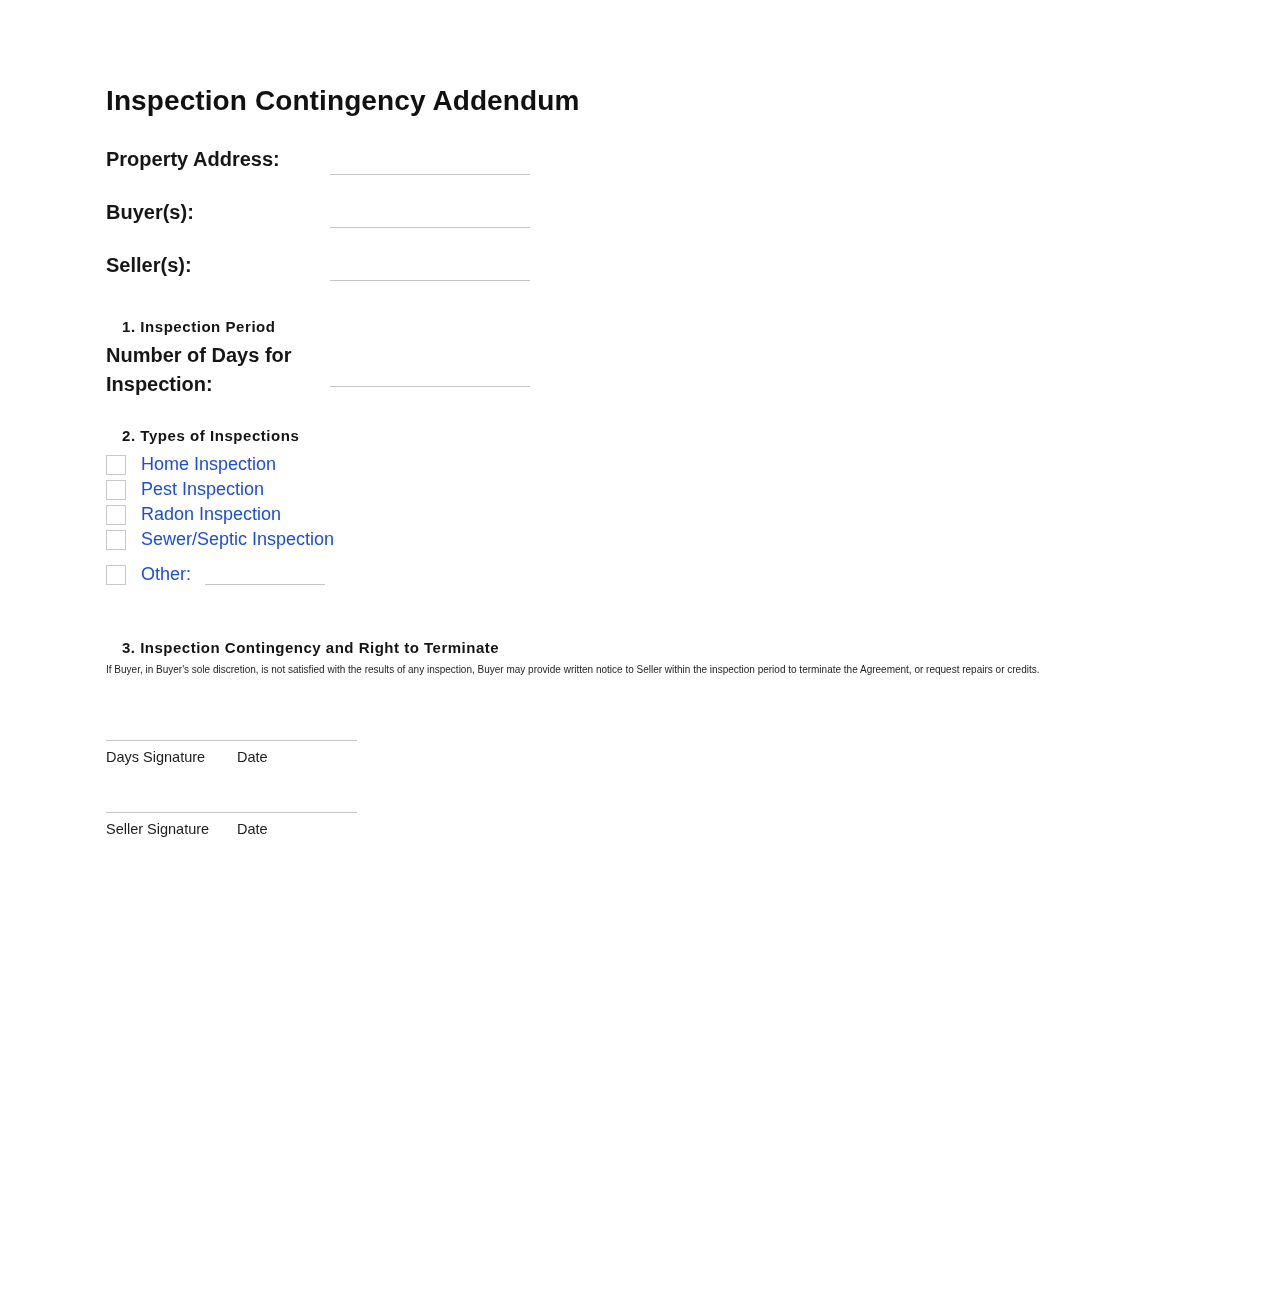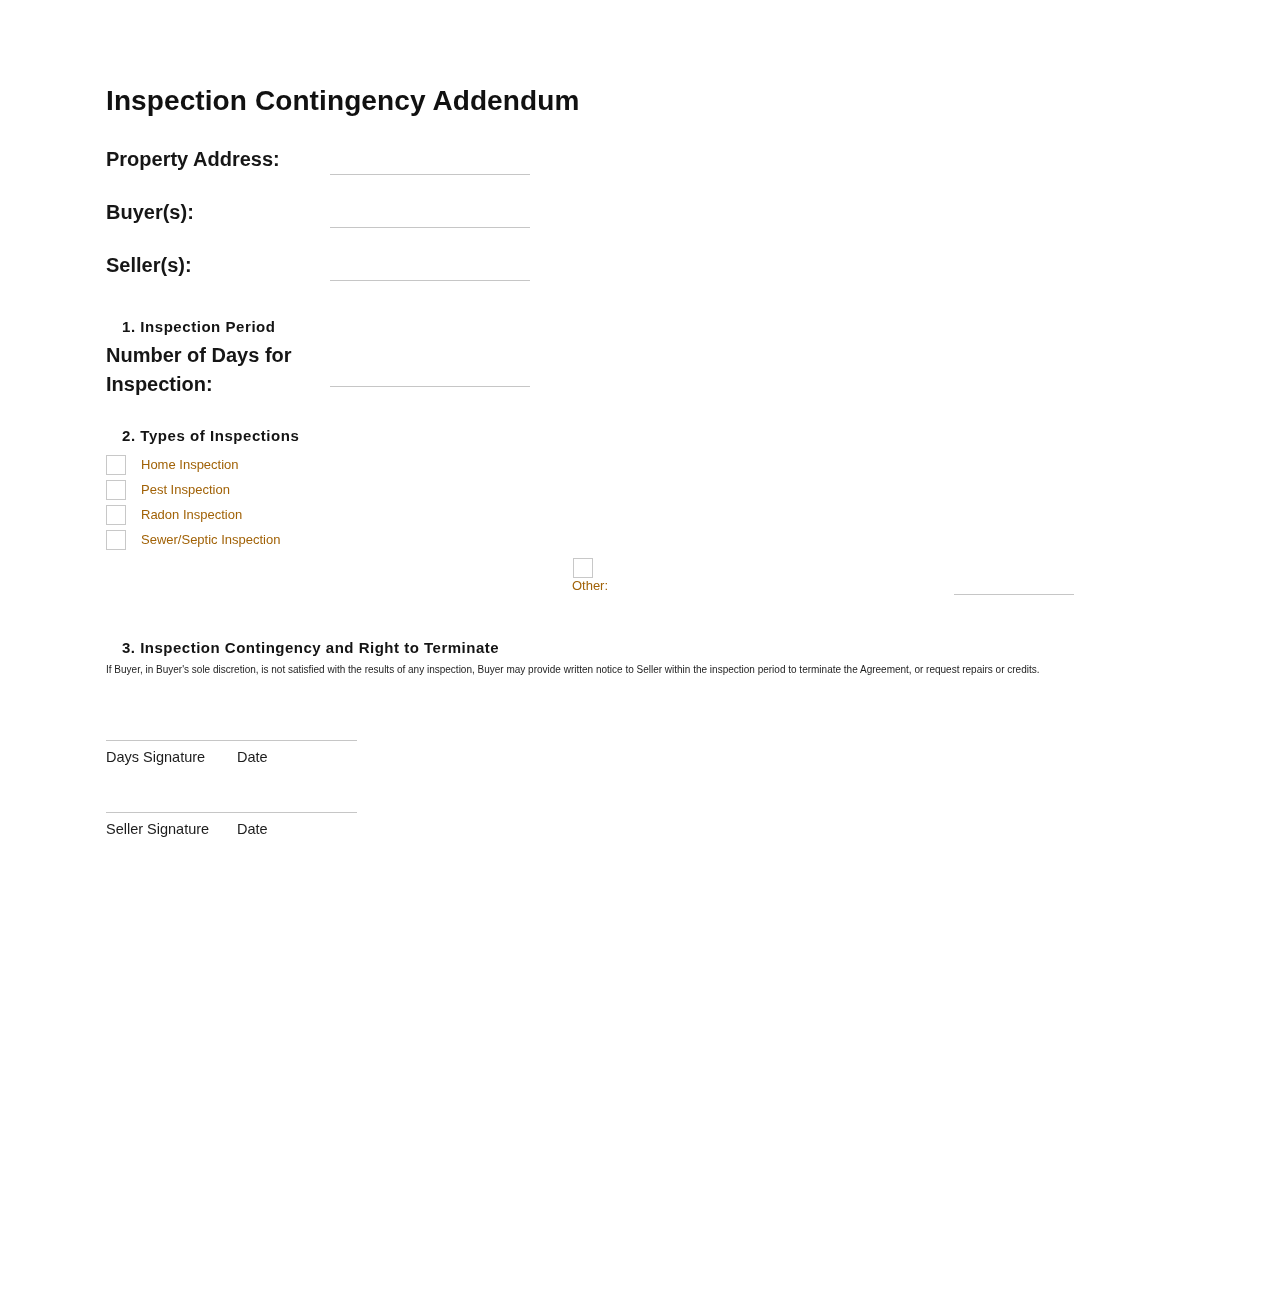--- a/index.html
+++ b/index.html
@@ -80,33 +80,33 @@
     margin-bottom: 7px;
   }
 
   
   .check-list { margin: 0 0 0 0; }
   .check-row {
     display: flex;
     align-items: center;
     height: 25px;
   }
-  .check-row.other { height: 34px; margin-top: 6px; flex-direction: column; }
+  .check-row.other { height: 34px; margin-top: 6px; }
   .checkbox {
     width: 20px;
     height: 20px;
     flex: 0 0 20px;
     border: 1px solid #c8c8c8;
     background: #ffffff;
     box-sizing: border-box;
     margin-right: 15px;
   }
   .check-label {
-    font-size: 13px;
-    color: #a16207;
+    font-size: 18px;
+    color: #1d4ed8;
     line-height: 1.2;
   }
   .other-line {
     width: 120px;
     height: 14px;
     border-bottom: 1px solid #c6c6c6;
     margin-left: 14px;
     align-self: flex-end;
     margin-bottom: 7px;
   }

